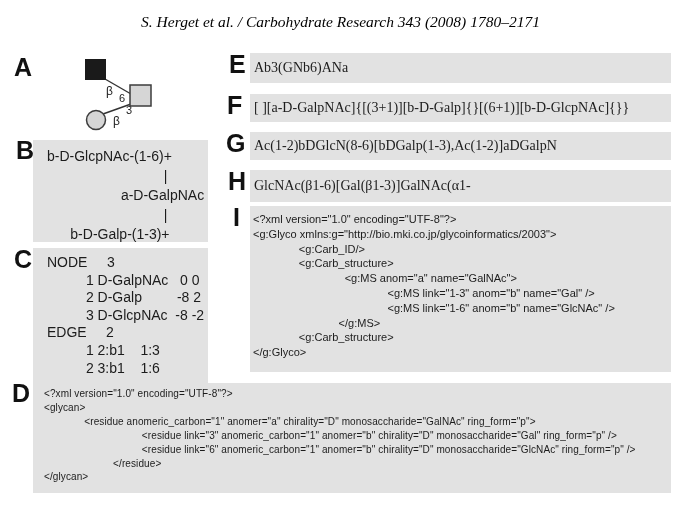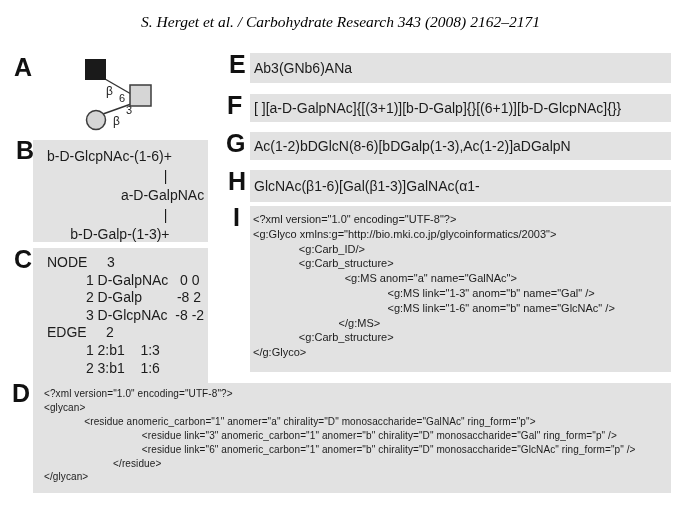--- a/index.html
+++ b/index.html
@@ -24,30 +24,30 @@
   .box-e{left:250px;top:53px;width:421px;height:30px;}
   .box-f{left:250px;top:94px;width:421px;height:28px;}
   .box-g{left:250px;top:132px;width:421px;height:28px;}
   .box-h{left:250px;top:170px;width:421px;height:32px;}
   .box-i{left:250px;top:206px;width:421px;height:166px;}
   .pre{white-space:pre;}
   .txt-b{padding:7px 0 0 14px;font-size:14px;line-height:19.5px;}
   .txt-c{padding:6px 0 0 14px;font-size:14px;line-height:17.6px;}
   .txt-d{padding:4px 0 0 11px;font-size:10px;line-height:13.9px;letter-spacing:0.1px;}
   .txt-i{padding:6px 0 0 3px;font-size:11px;line-height:14.8px;}
-  .oneline{display:flex;align-items:center;height:100%;padding-left:4px;font-size:14px;}
+  .oneline{display:flex;align-items:center;height:100%;padding-left:4px;font-size:14px;font-family:Liberation Serif, serif;}
   .diagram-svg{position:absolute;left:60px;top:53px;}
   .diagram-svg text{font-family:"Liberation Sans",sans-serif;fill:#1c1c1c;}
 </style>
 </head>
 <body>
 
 <div class="page">
 
-  <div class="running-head">S. Herget et al. / Carbohydrate Research 343 (2008) 2162–2171</div>
+  <div class="running-head">S. Herget et al. / Carbohydrate Research 343 (2008) 1780–2171</div>
 
   <div class="panel-label lbl-a">A</div>
   <div class="panel-label lbl-b">B</div>
   <div class="panel-label lbl-c">C</div>
   <div class="panel-label lbl-d">D</div>
   <div class="panel-label lbl-e">E</div>
   <div class="panel-label lbl-f">F</div>
   <div class="panel-label lbl-g">G</div>
   <div class="panel-label lbl-h">H</div>
   <div class="panel-label lbl-i">I</div>

